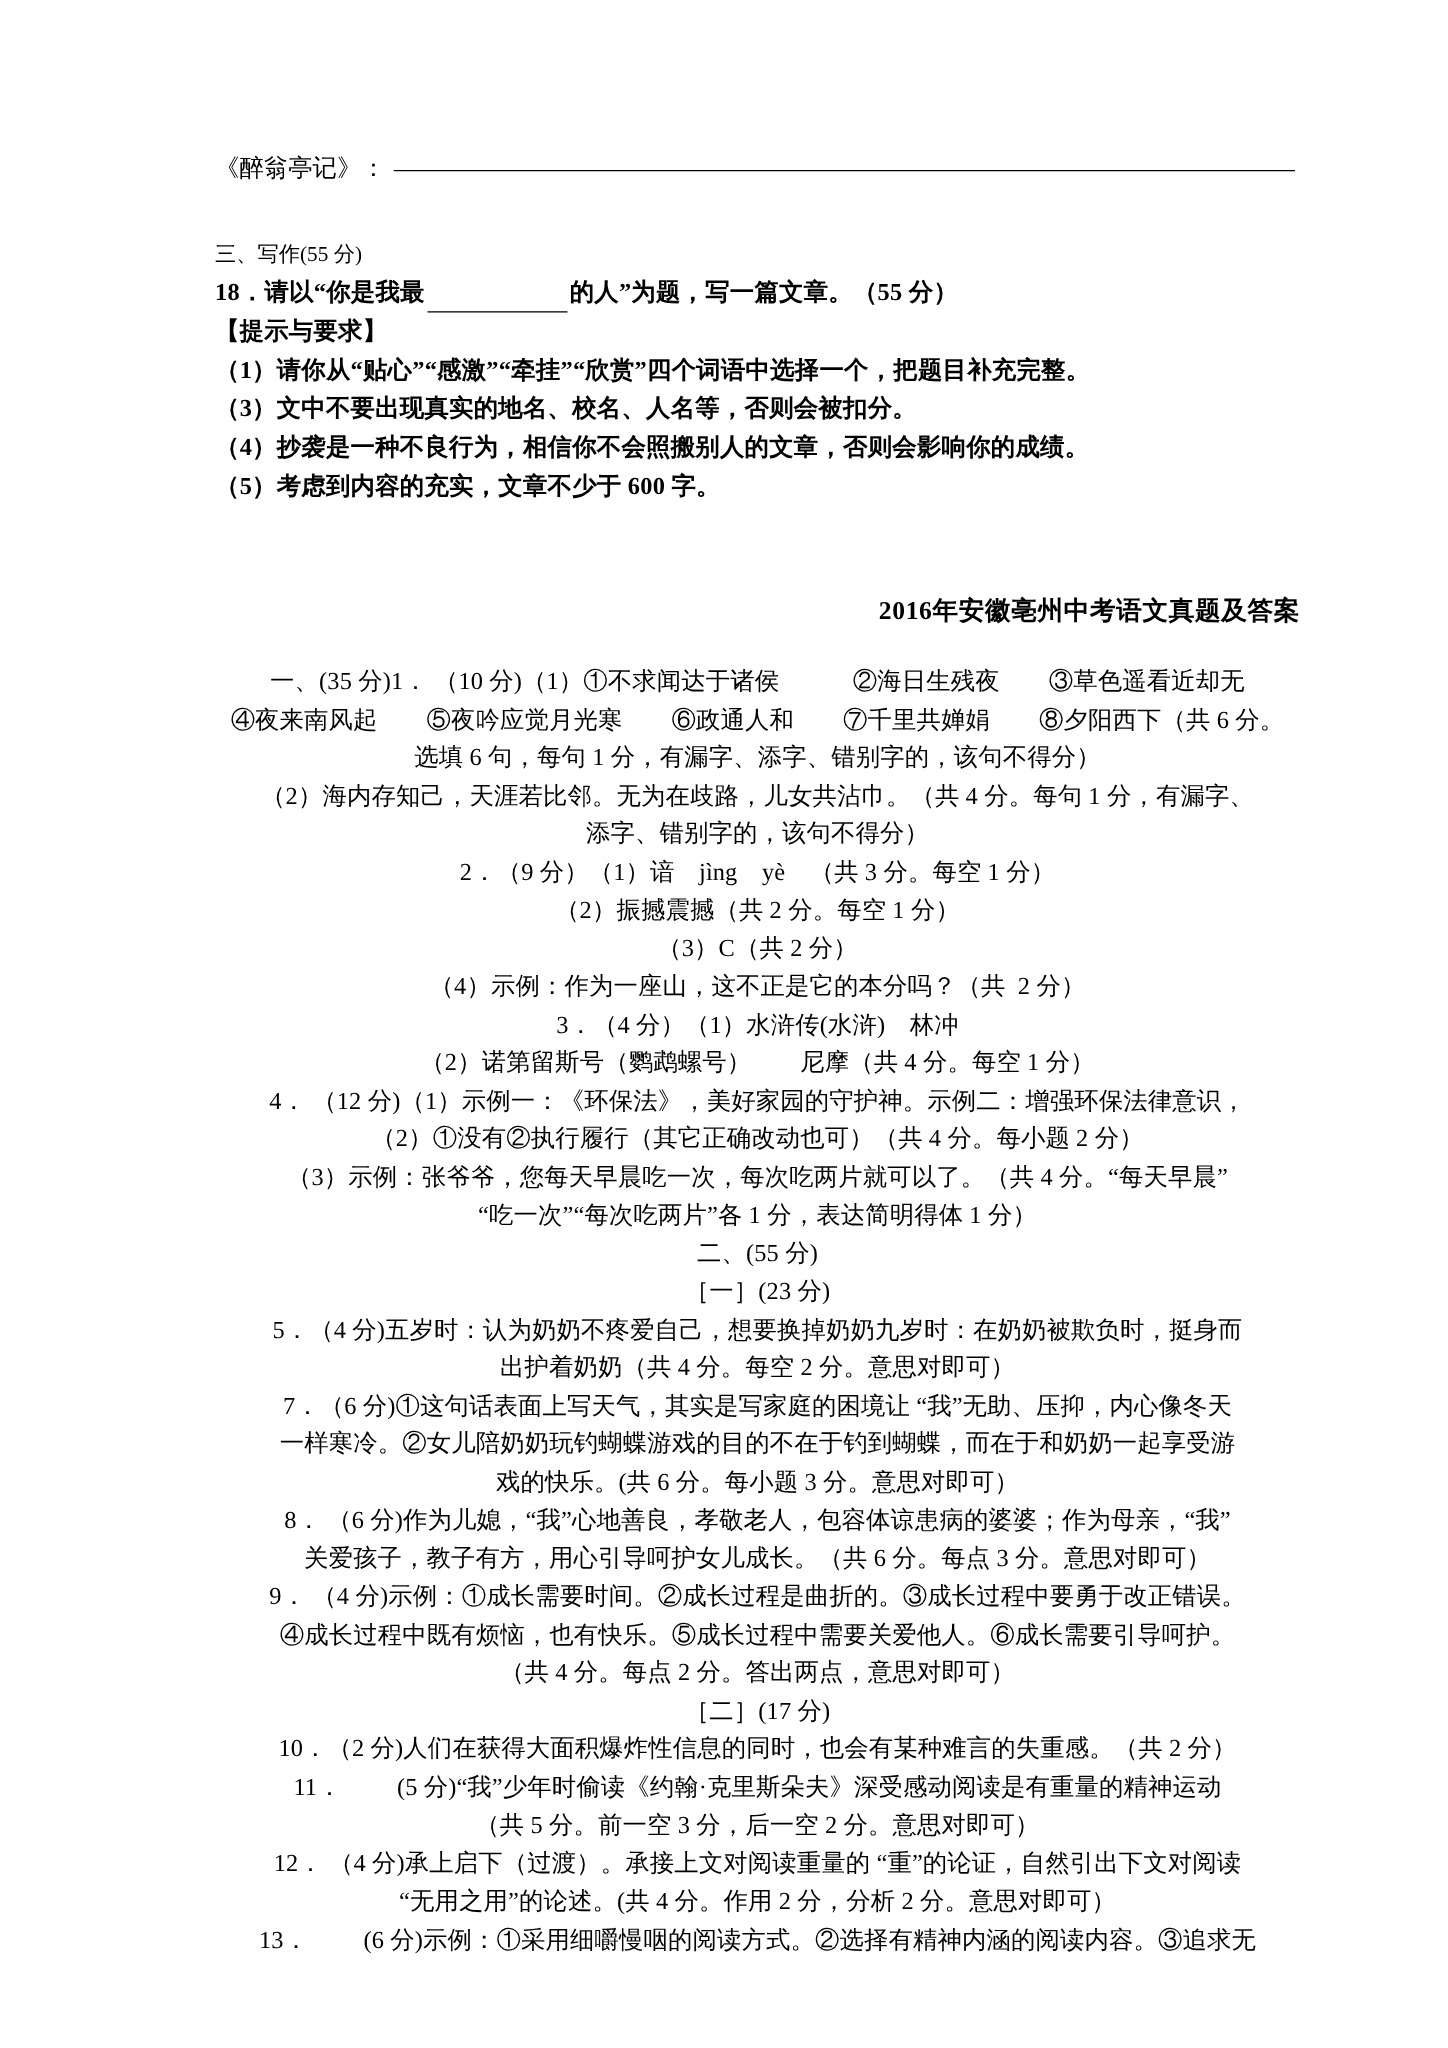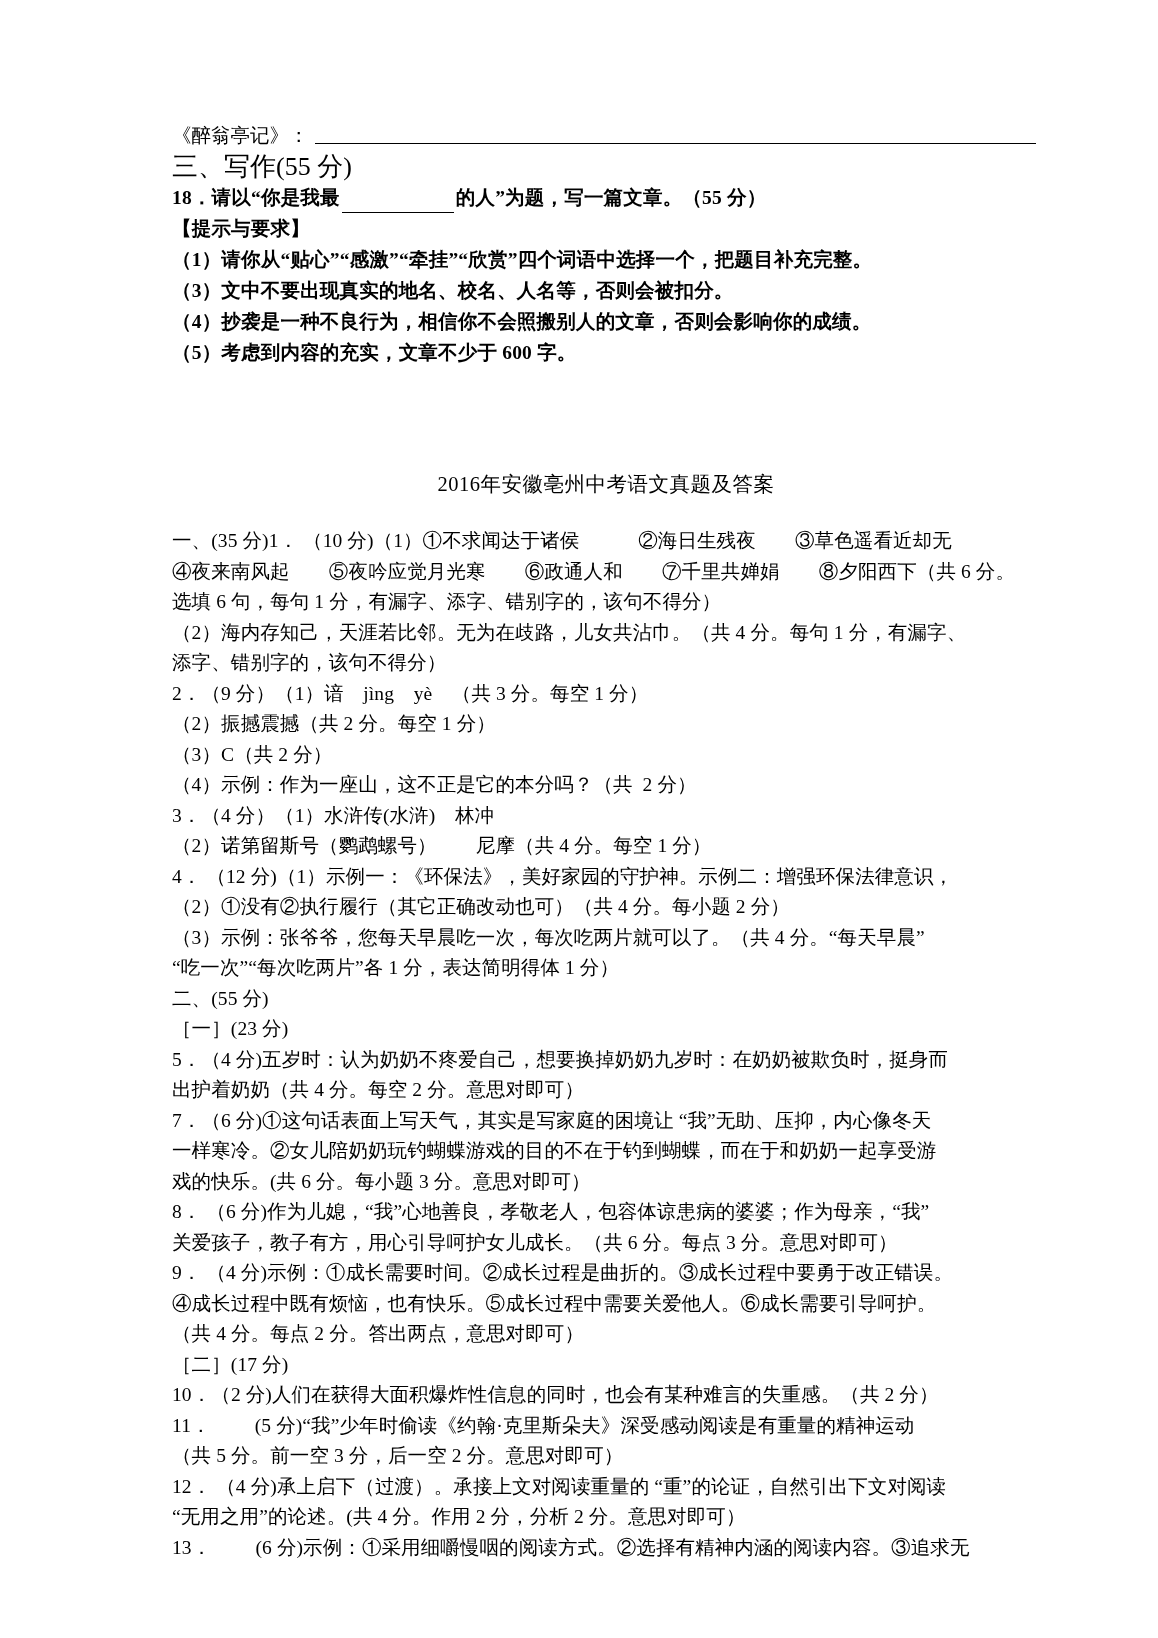--- a/index.html
+++ b/index.html
@@ -22,62 +22,63 @@
   }
   .line {
     font-size: 19.5px;
     line-height: 31px;
     white-space: pre-wrap;
     letter-spacing: 0.2px;
     font-weight: bold;
   }
   .top-line {
     display: flex;
-    align-items: center;
+    align-items: flex-start;
     font-size: 19.5px;
     line-height: 31px;
   }
   .top-line .blank-rule {
     flex: 1;
     border-bottom: 1.3px solid #000;
     height: 16px;
     margin-left: 6px;
     margin-right: 4px;
   }
   .section-head {
-    font-size: 26px;
+    font-size: 17px;
     line-height: 31px;
+    margin-top: 37px;
   }
   .q18 .blank-inline {
     display: inline-block;
     width: 112px;
     border-bottom: 1.3px solid #000;
     height: 15px;
     vertical-align: bottom;
     margin: 0 2px;
   }
   .gap-big {
     height: 68px;
   }
   .doc-title {
-    text-align: center;
+    text-align: right;
     font-size: 20.5px;
-    font-weight: normal;
+    font-weight: bold;
     line-height: 32px;
     letter-spacing: 0.5px;
-    margin-top: 32px;
   }
   .gap-after-title {
     height: 26px;
   }
   .ans-line {
     font-size: 19.5px;
     line-height: 30.5px;
     white-space: pre-wrap;
     letter-spacing: 0.1px;
+    text-align: center;
   }
 </style>
 </head>
 <body>
 
 <div class="page">
 
   <div class="top-line">
     <span>《醉翁亭记》：</span>
     <span class="blank-rule"></span>

